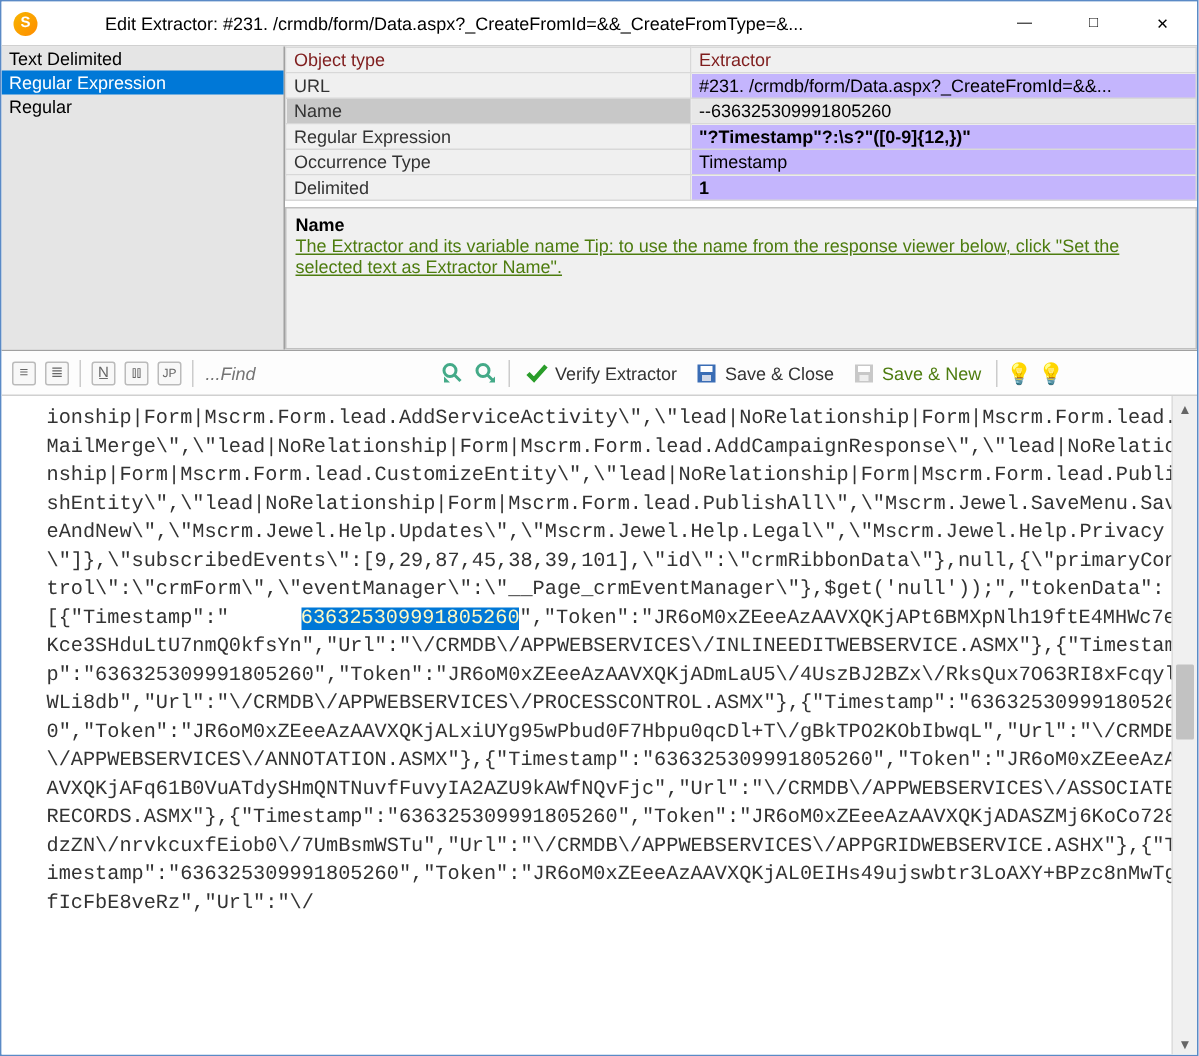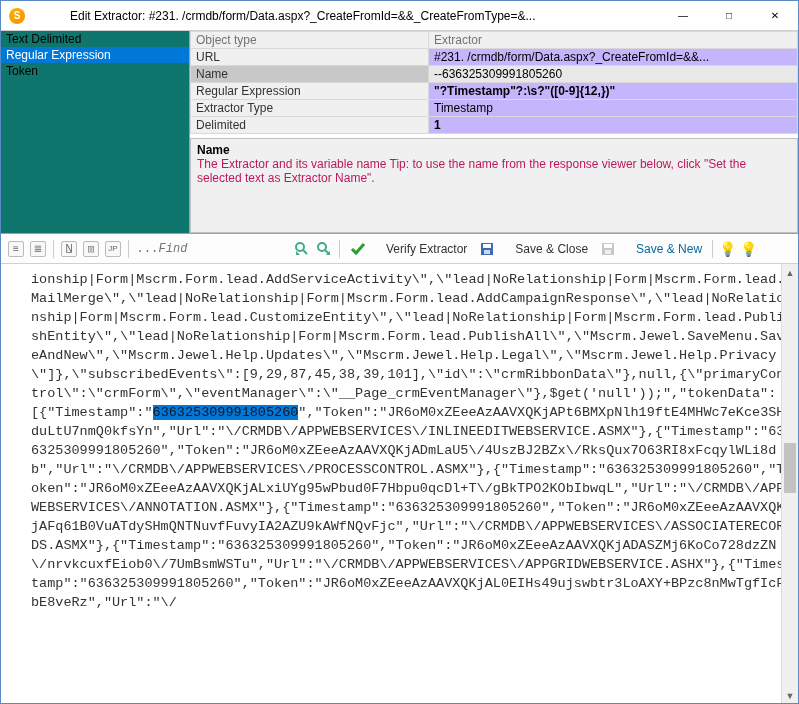--- a/index.html
+++ b/index.html
@@ -42,21 +42,21 @@
   }
 
   
   .upper {
     display:flex;
     border-bottom: 1px solid #a0a0a0;
   }
   .left-list {
     width: 189px;
     border-right: 1px solid #a0a0a0;
-    background:#0f766e;
+    background:#e5e5e5;
     height: 202px;
   }
   .left-list .item {
     padding: 1px 5px;
     cursor: default;
   }
   .left-list .item.selected {
     background: #0078d7;
     color: #fff;
   }
@@ -77,44 +77,44 @@
     text-align:left;
     padding: 1px 5px;
     font-size:12px;
     font-weight: normal;
     height: 17px;
     overflow:hidden;
     white-space: nowrap;
   }
   .prop-grid th {
     background: #f0f0f0;
-    color:#737373;
+    color:#7f1d1d;
   }
   .prop-grid td.label-col {
     background:#f0f0f0;
-    width: 238px;
+    width: 270px;
     color:#333;
   }
   .prop-grid td.value-col {
     background:#c4b5fd;
     color:#000;
   }
   .prop-grid tr.hl td.label-col { background:#c8c8c8; }
   .prop-grid tr.hl td.value-col { background:#e8e8e8; }
 
   .desc-box {
     margin-top: 4px;
     border:1px solid #c0c0c0;
     background:#f0f0f0;
     padding: 4px 6px;
     flex:1;
     font-size:12px;
   }
   .desc-box .desc-title { font-weight:bold; }
-  .desc-box .desc-text { color:#be185d; }
+  .desc-box .desc-text { color:#4d7c0f;text-decoration:underline; }
 
   
   .toolbar {
     height: 30px;
     display:flex;
     align-items:center;
     padding: 0 6px;
     gap: 4px;
     border-bottom: 1px solid #d0d0d0;
     background:#fdfdfd;
@@ -132,30 +132,29 @@
   }
   .find-input {
     border:none;
     font-style: italic;
     color:#3b82f6;
     font-size:12px;
     width: 90px;
     outline:none;
     padding:1px 2px;
     background:transparent;
-    font-family:Liberation Mono, monospace;
   }
   .tb-btn {
     display:flex; align-items:center;
     padding:1px 4px;
-    gap:20px;
+    gap:4px;
     color:#333;
     cursor:default;
   }
-  .tb-btn.disabled { color:#0369a1; }
+  .tb-btn.disabled { color:#4d7c0f; }
   .bulb { color:#f0c000; font-size:14px; }
   .mini-ico { width:16px; height:16px; display:inline-flex; align-items:center; justify-content:center; }
   .tiny-ico { width:16px; height:16px; font-size:10px; display:inline-block; border:1px solid #bbb; border-radius:2px; color:#666; line-height:14px; text-align:center; background:#f8f8f8;}
 
   
   .viewer {
     height: 440px;
     overflow: hidden;
     position:relative;
     background:#fff;
@@ -164,21 +163,22 @@
     padding: 6px 8px 6px 30px;
     font-family: "Consolas","Courier New",monospace;
     font-size: 13.5px;
     line-height: 19px;
     color:#333;
     word-break: break-all;
     
   }
   .viewer-inner .hl {
     background:#0078d7;
-    color:#0f172a;
+    color:#fef9c3;
+    margin-left:48px;
   }
   .vscroll {
     position:absolute;
     right:0; top:0; bottom:0;
     width:17px;
     background:#f0f0f0;
     border-left:1px solid #ddd;
     display:flex; flex-direction:column;
   }
   .vscroll .arrow { height:17px; display:flex; align-items:center; justify-content:center; color:#666; font-size:9px; }
@@ -198,21 +198,21 @@
     <div class="win-btn">—</div>
     <div class="win-btn">□</div>
     <div class="win-btn close">✕</div>
   </div>
 </div>
 
 <div class="upper">
   <div class="left-list">
     <div class="item">Text Delimited</div>
     <div class="item selected">Regular Expression</div>
-    <div class="item">Token</div>
+    <div class="item">Regular</div>
   </div>
   <div class="right-pane">
     <table class="prop-grid">
       <tbody>
           <tr>
         <th>Object type</th>
         <th>Extractor</th>
       </tr>
       <tr>
         <td class="label-col">URL</td>
@@ -220,21 +220,21 @@
       </tr>
       <tr class="hl">
         <td class="label-col">Name</td>
         <td class="value-col" style="font-weight:normal">--636325309991805260</td>
       </tr>
       <tr>
         <td class="label-col">Regular Expression</td>
         <td class="value-col" style="font-weight:bold">"?Timestamp"?:\s?"([0-9]{12,})"</td>
       </tr>
       <tr>
-        <td class="label-col">Extractor Type</td>
+        <td class="label-col">Occurrence Type</td>
         <td class="value-col">Timestamp</td>
       </tr>
       <tr>
         <td class="label-col">Delimited</td>
         <td class="value-col" style="font-weight:bold">1</td>
       </tr>
     </tbody>
       </table>
     <div class="desc-box">
       <div class="desc-title">Name</div>

